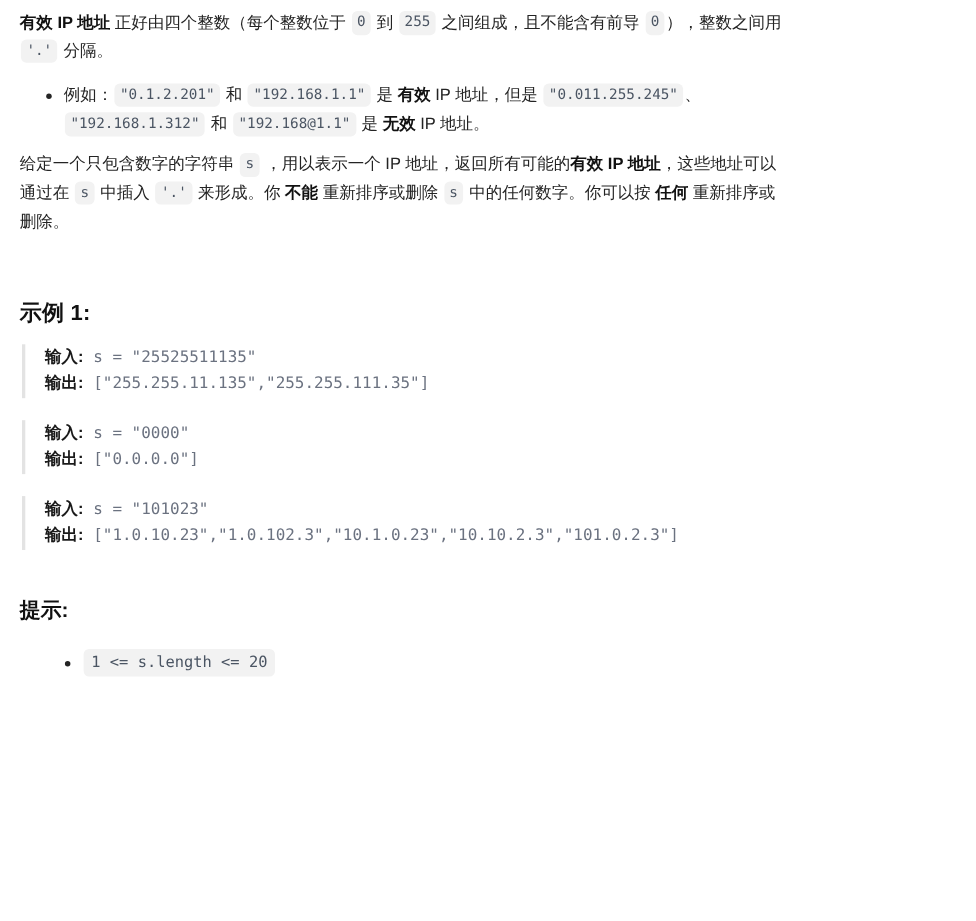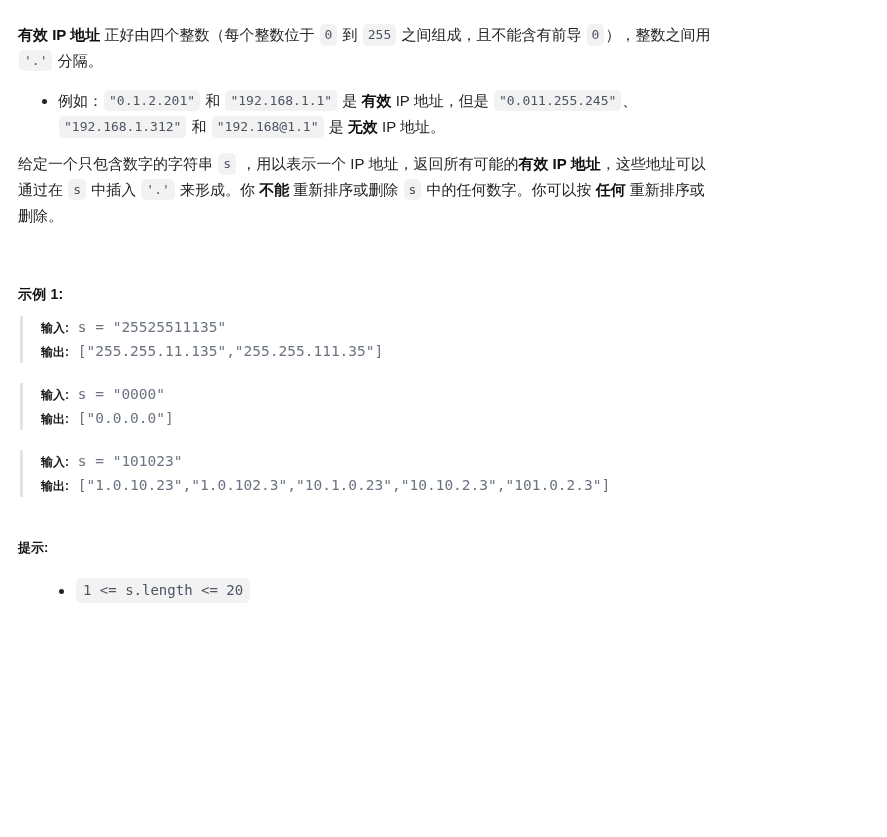--- a/index.html
+++ b/index.html
@@ -11,21 +11,21 @@
     width: 887px;
     height: 837px;
     overflow: hidden;
     font-family: "Liberation Sans", "DejaVu Sans", sans-serif;
     font-size: 15px;
     line-height: 1.72;
     color: #242424;
     -webkit-font-smoothing: antialiased;
   }
   .page {
-    padding: 22px 16px 0 18px;
+    padding: 8px 16px 0 18px;
     box-sizing: border-box;
     width: 734px;
   }
 
   
   .para {
     margin: 0 0 14px 0;
     font-size: 15px;
     line-height: 1.72;
     color: #242424;
@@ -70,21 +70,21 @@
     top: 11px;
     width: 5px;
     height: 5px;
     border-radius: 50%;
     background: #242424;
   }
 
   
   .ex-head {
     font-weight: 700;
-    font-size: 14px;
+    font-size: 20px;
     color: #111111;
     margin: 0 0 10px 0;
     letter-spacing: 0.2px;
   }
   .spacer-lg { height: 40px; }
   .spacer-md { height: 20px; }
 
   
   .quote {
     border-left: 3px solid #e3e3e3;
@@ -95,27 +95,27 @@
     font-family: "DejaVu Sans Mono", "Liberation Mono", monospace;
     font-size: 14.5px;
     color: #6b7280;
     line-height: 1.62;
     white-space: pre;
   }
   .quote .label {
     font-family: "Liberation Sans", "DejaVu Sans", sans-serif;
     font-weight: 700;
     color: #1a1a1a;
-    font-size: 12px;
+    font-size: 15px;
   }
 
   
   .hints-head {
     font-weight: 700;
-    font-size: 13px;
+    font-size: 19px;
     color: #111111;
     margin: 0 0 10px 0;
   }
   ul.hints {
     margin: 17px;
     padding: 0 0 0 22px;
     list-style: none;
   }
   ul.hints > li {
     position: relative;

